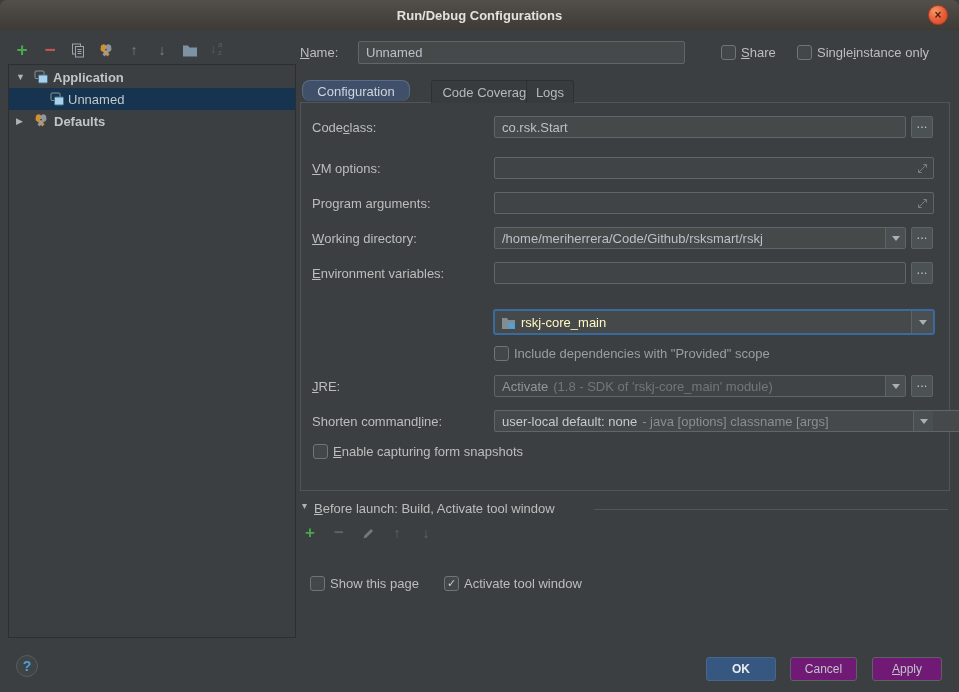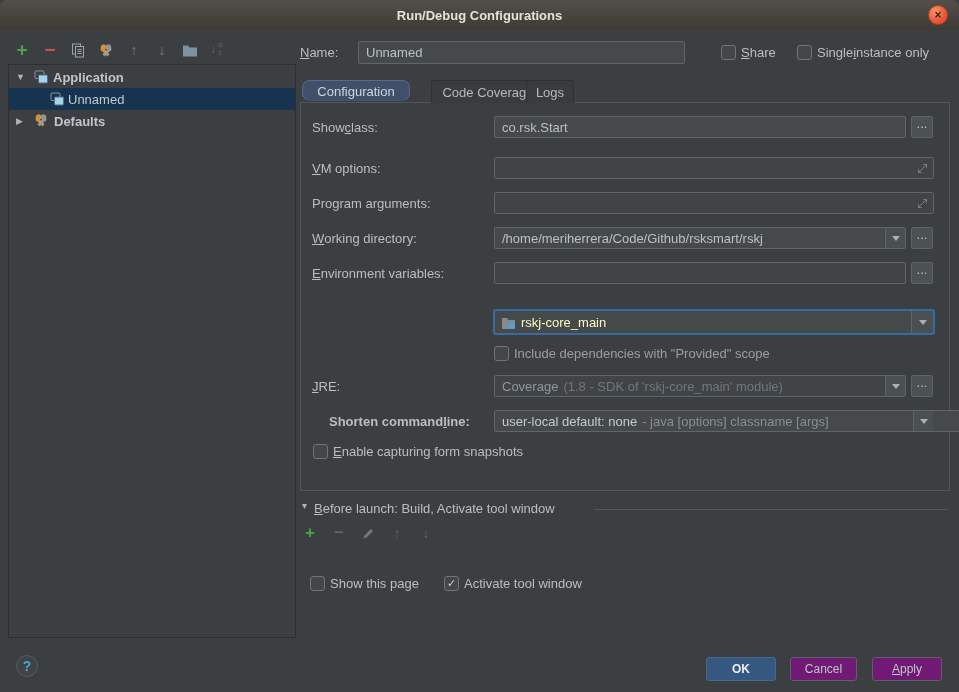--- a/index.html
+++ b/index.html
@@ -176,21 +176,21 @@
     </div>
   <div class="tab" style="left:431px;width:114px;">
       <span>Code Coverage</span>
     </div>
   <div class="tab" style="left:526px;width:48px;">
       <span>Logs</span>
     </div>
   <div class="tab-pane"></div>
 
   <span class="lbl" style="left:312px;top:116px;">
-      <span>Show </span>
+      <span>Code </span>
       <span class="u">c</span>
       <span>lass:</span>
     </span>
   <input class="field" style="left: 494px; top: 116px; width: 412px;" value="co.rsk.Start">
   <div class="btn-ellipsis" style="left:911px;top:116px;">
       <span>...</span>
     </div>
 
   <span class="lbl" style="left:312px;top:157px;">
       <span class="u">V</span>
@@ -252,31 +252,31 @@
   </div>
 
   <span class="checkbox" style="left:494px;top:346px;"></span>
   <span class="lbl" style="left:514px;top:342px;color:#989ea2;">Include dependencies with "Provided" scope</span>
 
   <span class="lbl" style="left:312px;top:375px;">
       <span class="u">J</span>
       <span>RE:</span>
     </span>
   <div class="field dim" style="left:494px;top:375px;width:412px;padding-right:24px;">
-    <span class="txt-dim">Coverage</span>
+    <span class="txt-dim">Activate</span>
     <span class="txt-dimmer" style="margin-left:5px;">(1.8 - SDK of 'rskj-core_main' module)</span>
   </div>
   <div class="combo-arrow" style="left:885px;top:376px;">
       <span class="tri"></span>
     </div>
   <div class="btn-ellipsis" style="left:911px;top:375px;">
       <span>...</span>
     </div>
 
-  <span class="lbl" style="left:329px;top:410px;font-weight:bold;">
+  <span class="lbl" style="left:312px;top:410px;">
       <span>Shorten command </span>
       <span class="u">l</span>
       <span>ine:</span>
     </span>
   <div class="field" style="left:494px;top:410px;width:476px;padding-right:24px;">
     <span class="txt-bright">user-local default: none</span>
     <span class="txt-gray2" style="margin-left:5px;">- java [options] classname [args]</span>
   </div>
   <div class="combo-arrow" style="left:913px;top:411px;">
       <span class="tri"></span>

